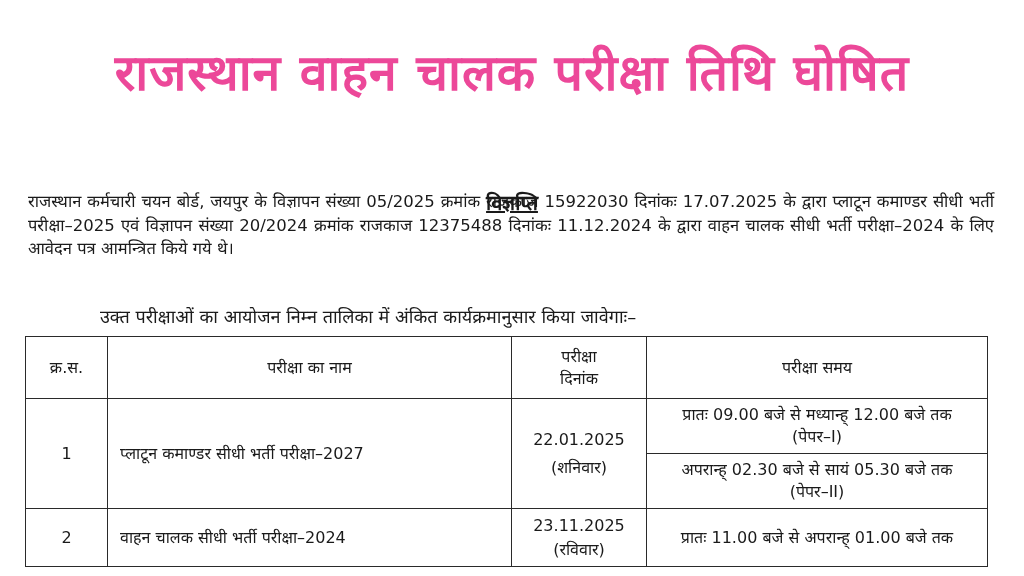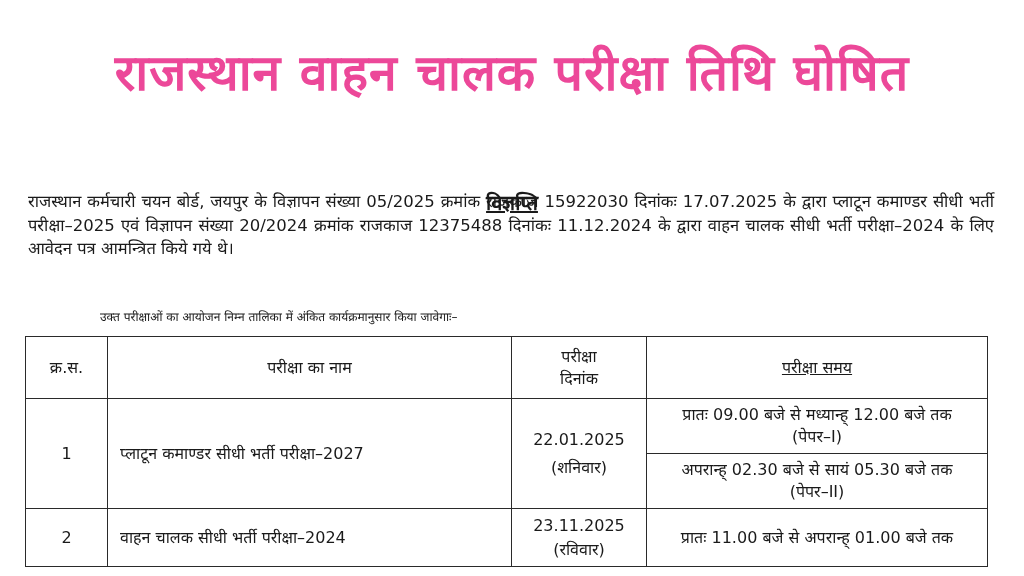--- a/index.html
+++ b/index.html
@@ -48,21 +48,21 @@
       width: 966px;
       font-size: 16.5px;
       line-height: 23.5px;
       text-align: justify;
       text-align-last: left;
     }
     .para2 {
       position: absolute;
       left: 100px;
       top: 305px;
-      font-size: 12px;
+      font-size: 18px;
       line-height: 24px;
       white-space: nowrap;
     }
     table.schedule {
       position: absolute;
       left: 25px;
       top: 336px;
       width: 963px;
       border-collapse: collapse;
       font-size: 16px;
@@ -71,21 +71,21 @@
       border: 1.5px solid #2a2a2a;
       font-weight: normal;
       text-align: center;
       vertical-align: middle;
       padding: 0 6px;
       line-height: 22px;
     }
     .col-sn { width: 69px; }
     .col-name { width: 391px; }
     .col-date { width: 122px; }
-    .col-time { width: auto; text-decoration: underline; }
+    .col-time { width: auto; }
     .hdr-row { height: 62px; }
     .left { text-align: left !important; padding-left: 12px !important; }
     .slot { height: 55px; }
     .row2 { height: 58px; }
   </style>
 </head>
 <body>
 
 <div class="headline">राजस्थान वाहन चालक परीक्षा तिथि घोषित</div>
 

